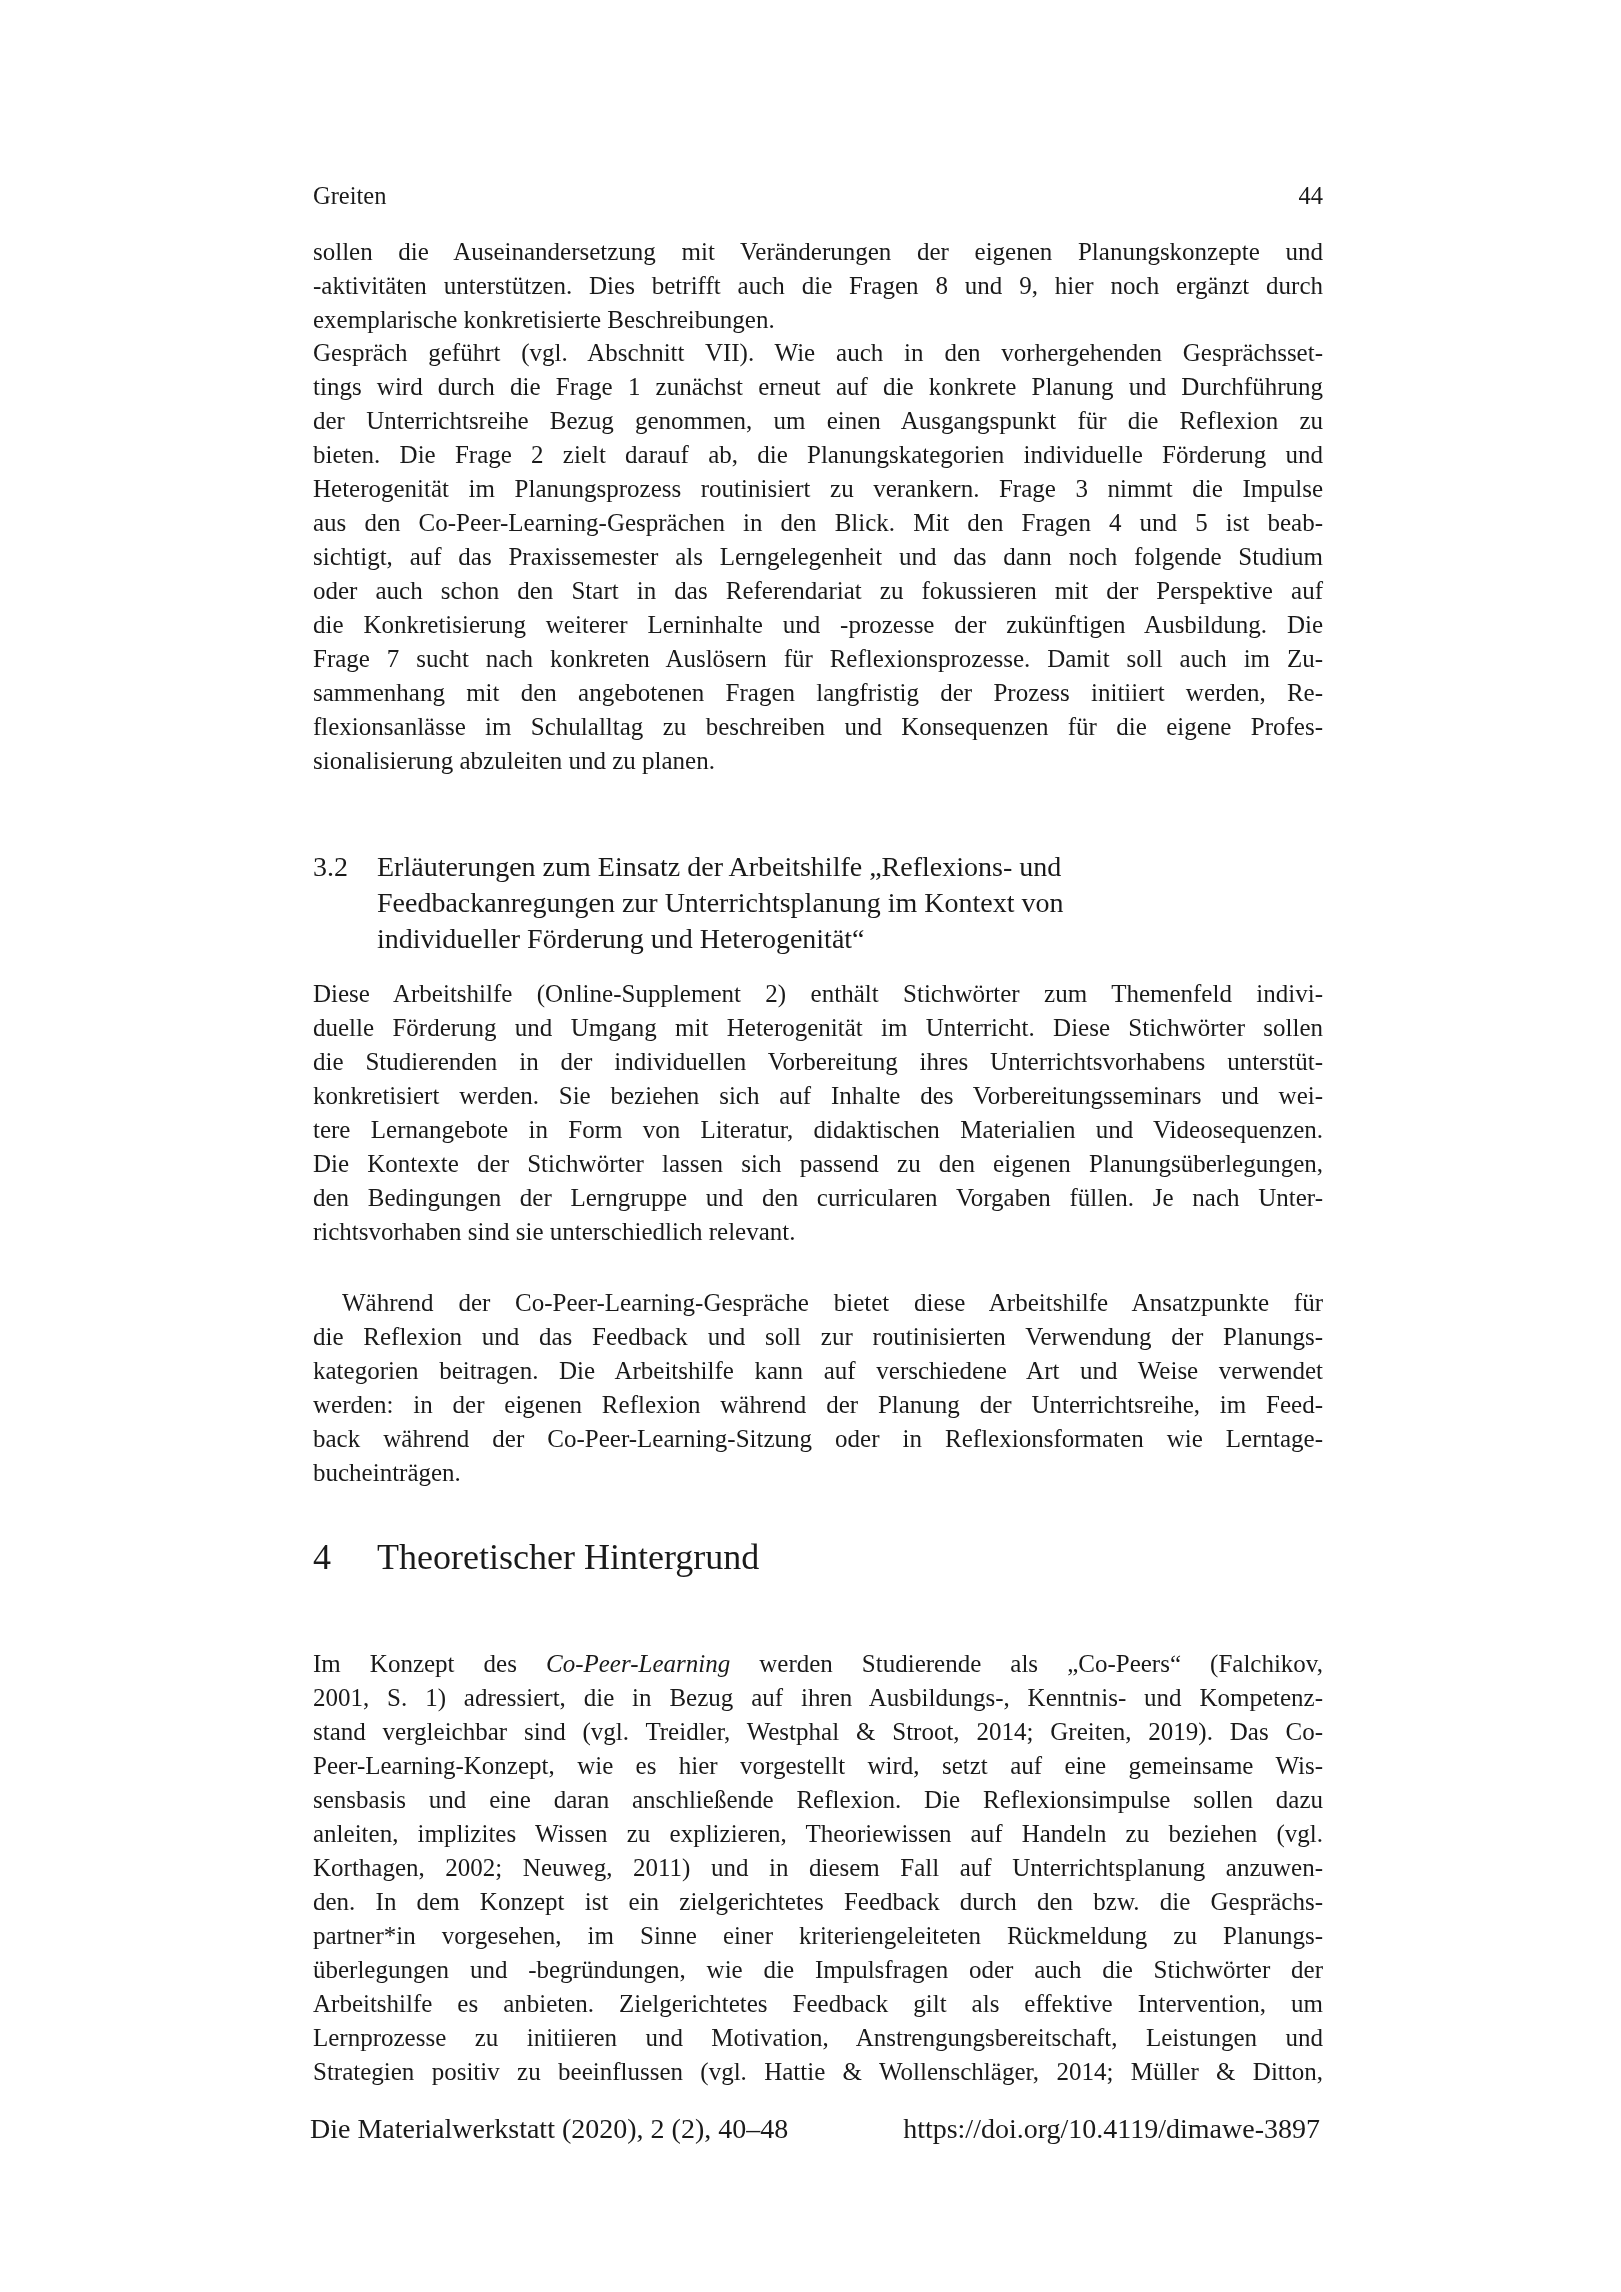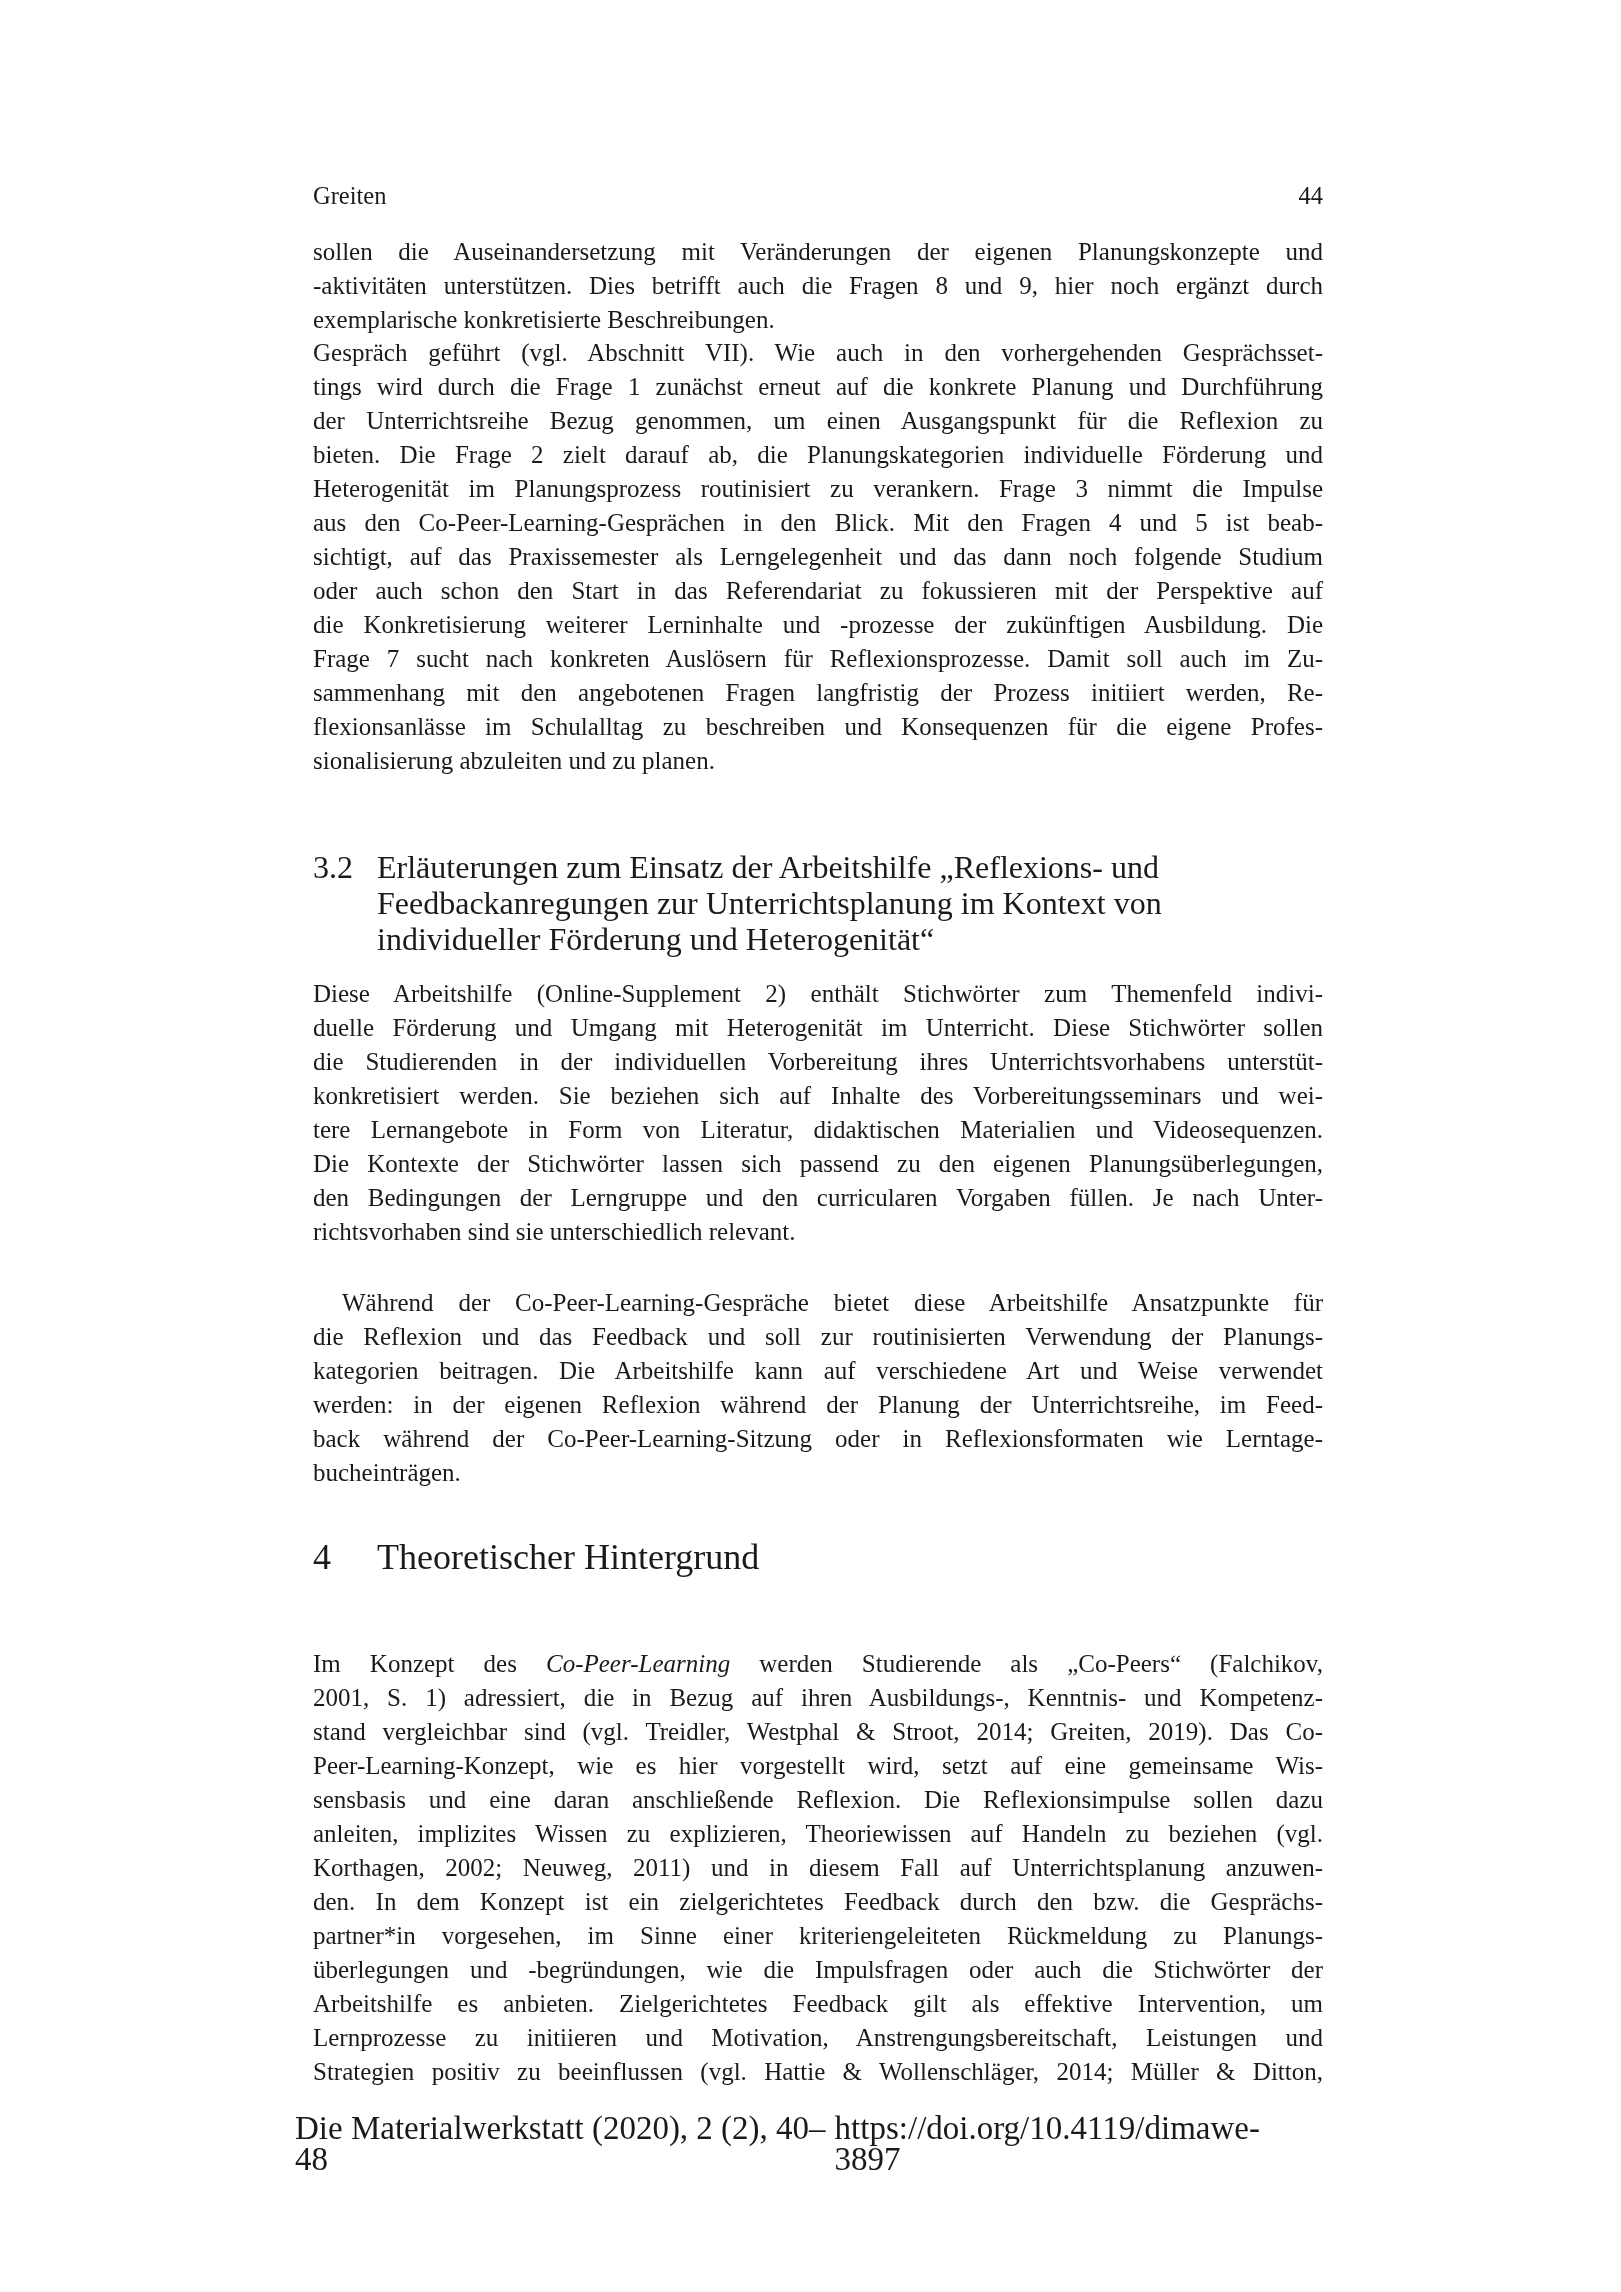--- a/index.html
+++ b/index.html
@@ -34,45 +34,45 @@
       hyphens: manual;
       margin: 0;
     }
     #p1 { position: absolute; top: 235px; }
     #p2 { position: absolute; top: 336px; }
     .h2 {
       position: absolute;
       top: 849px;
       left: 313px;
       width: 980px;
-      font-size: 32px;
+      font-size: 28px;
       line-height: 36px;
       display: flex;
     }
     .h2 .num { width: 64px; flex: 0 0 64px; }
     #p3 { position: absolute; top: 977px; }
     #p4 { position: absolute; top: 1286px; }
     .h1 {
       position: absolute;
       top: 1536px;
       left: 313px;
       font-size: 36px;
       line-height: 43px;
       display: flex;
     }
     .h1 .num { width: 64px; flex: 0 0 64px; }
     #p5 { position: absolute; top: 1615px; margin-top: 32px; }
     .footer {
       position: absolute;
       top: 2113px;
-      left: 295px;
+      left: 310px;
       width: 1010px;
       display: flex;
       justify-content: space-between;
-      font-size: 33px;
+      font-size: 28px;
       line-height: 31px;
     }
     em { font-style: italic; }
     .line { display: block; text-align: justify; text-align-last: justify; }
     .line.last { text-align-last: left; }
   </style>
 </head>
 <body>
 
 <div class="header">

